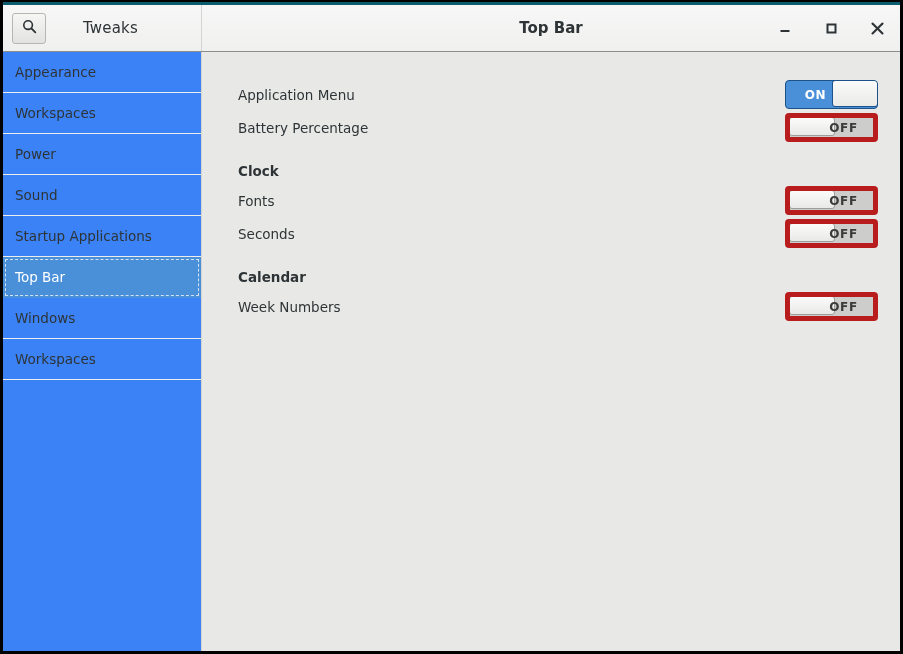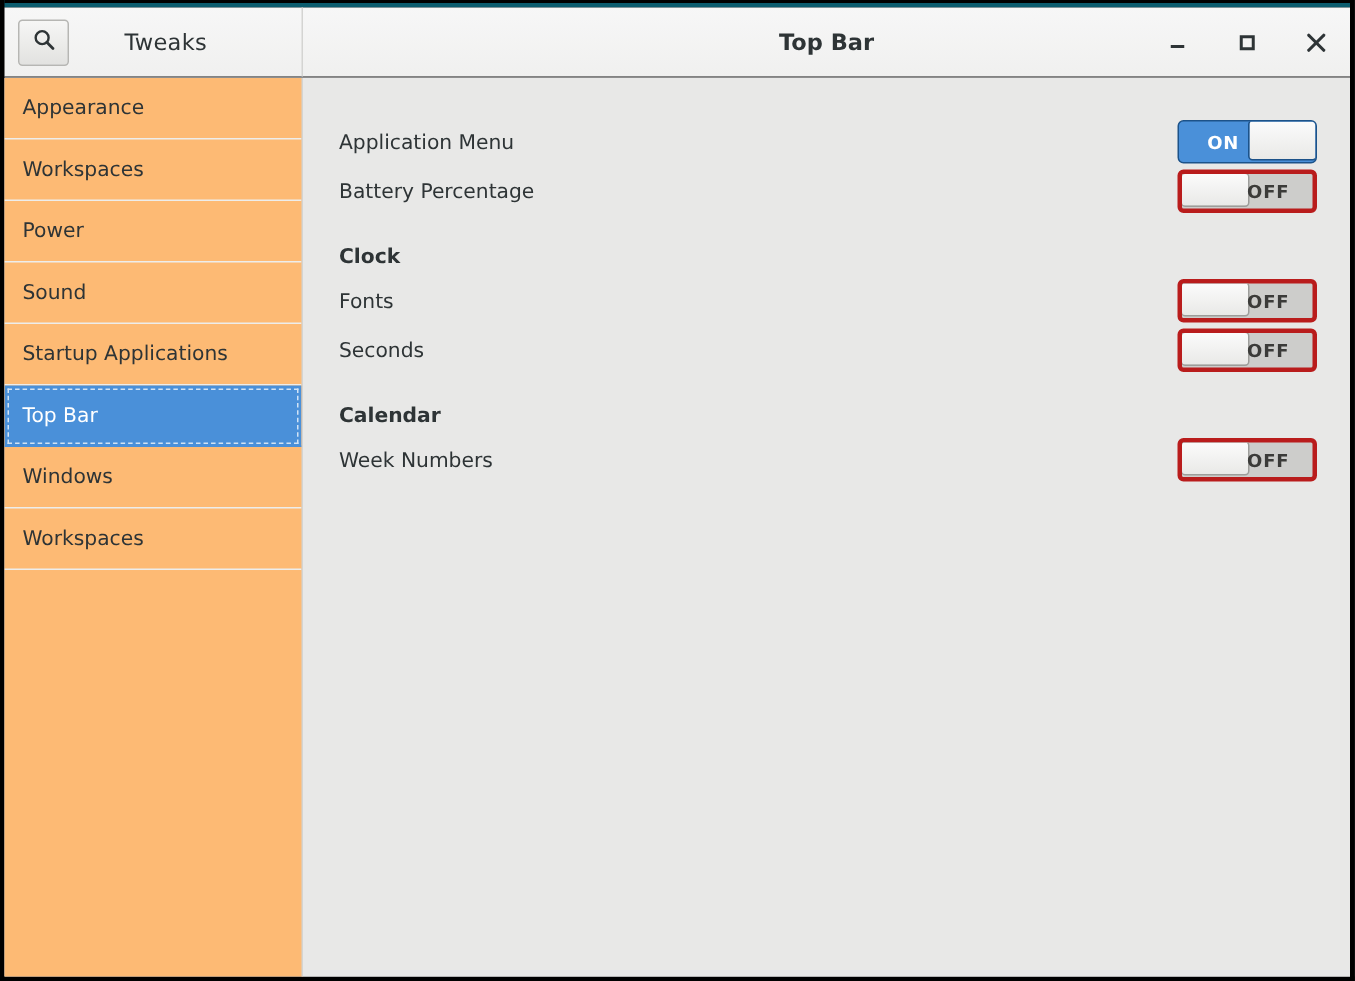--- a/index.html
+++ b/index.html
@@ -117,21 +117,21 @@
     flex: 1;
     display: flex;
     min-height: 0;
     background: #ffffff;
   }
 
   
   #sidebar {
     width: 199px;
     flex: 0 0 199px;
-    background: #fdba74;
+    background: #3b82f6;
     border-right: 1px solid #d4d4d2;
     overflow: hidden;
   }
 
   .side-item {
     height: 41px;
     display: flex;
     align-items: center;
     padding-left: 12px;
     font-size: 13.5px;
@@ -145,21 +145,21 @@
     color: #ffffff;
     border-bottom: 1px solid #4a90d9;
     outline: 1px dashed rgba(255,255,255,0.75);
     outline-offset: -3px;
   }
 
   
   #content {
     flex: 1;
     background: #e8e8e7;
-    padding: 26px 22px 0 24px;
+    padding: 26px 22px 0 36px;
     overflow: hidden;
   }
 
   .row {
     display: flex;
     align-items: center;
     justify-content: space-between;
     height: 33px;
   }
   .row-label {
@@ -181,21 +181,21 @@
     height: 29px;
     border-radius: 4px;
     display: flex;
     cursor: pointer;
     position: relative;
     flex: 0 0 auto;
     overflow: hidden;
   }
   .switch.off {
     background: #cdcdcb;
-    border: 3px solid #b91c1c;
+    border: 5px solid #b91c1c;
   }
   .switch.on {
     background: #4a90d9;
     border: 1px solid #1c5289;
   }
 
   .sw-knob {
     width: 46px;
     height: 100%;
     background: linear-gradient(to bottom, #fbfbfb 0%, #e9e9e7 100%);

